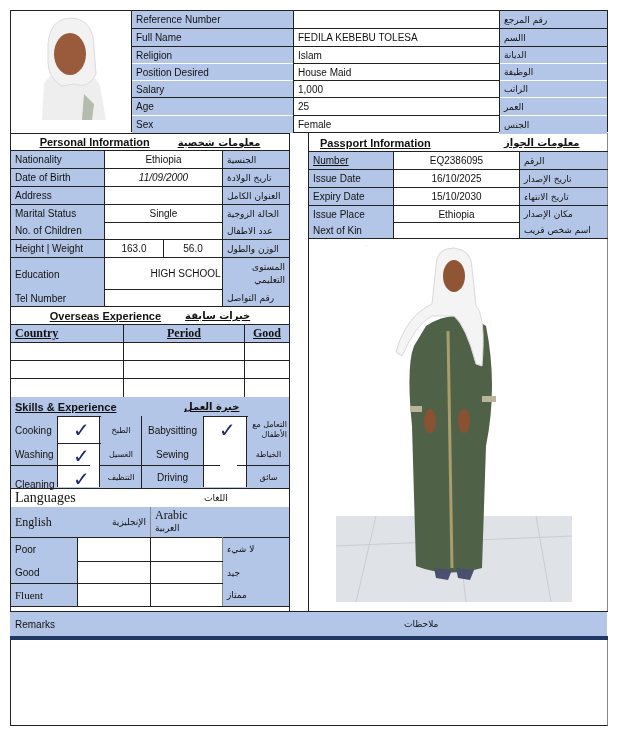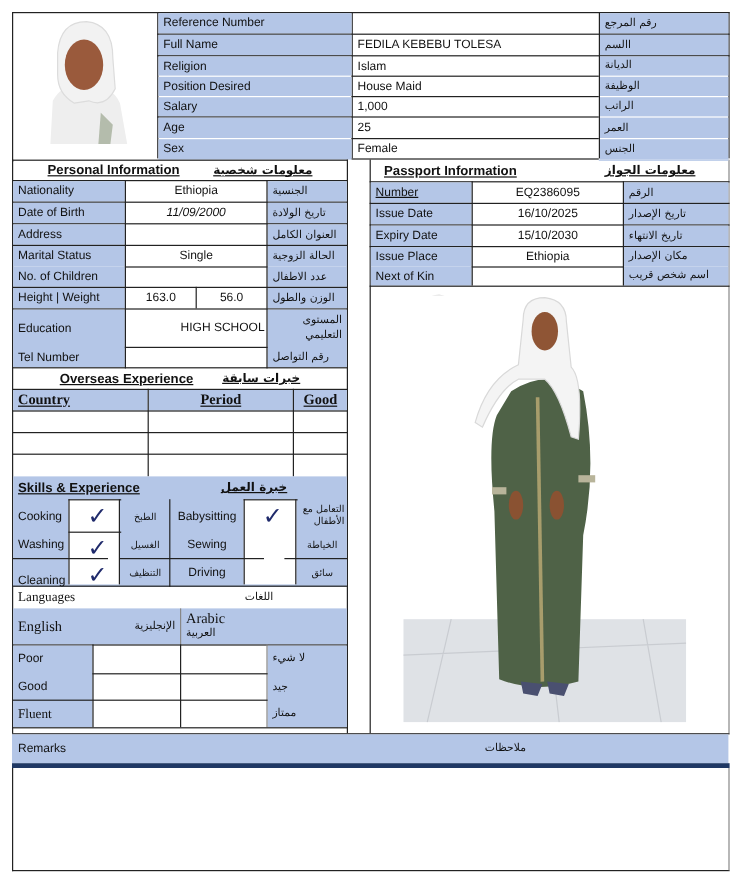--- a/index.html
+++ b/index.html
@@ -180,21 +180,21 @@
 <div class="cell ar" style="left:248px;top:416px;width:41px;height:28px;font-size:8px;white-space:normal;line-height:10px;padding:0 2px;">التعامل مع الأطفال</div>
 
 <div class="cell center" style="left:142px;top:444px;width:61px;height:20px;">Sewing</div>
 <div class="check" style="left:219px;top:446px;"></div>
 <div class="cell center ar" style="left:248px;top:444px;width:41px;height:20px;font-size:8px;">الخياطة</div>
 
 <div class="cell center" style="left:142px;top:467px;width:61px;height:20px;">Driving</div>
 <div class="check" style="left:219px;top:469px;"></div>
 <div class="cell center ar" style="left:248px;top:467px;width:41px;height:20px;font-size:8px;">سائق</div>
 
-<div class="cell serif" style="left:11px;top:489px;width:140px;height:18px;font-size:11px;">Languages</div>
+<div class="cell serif" style="left:11px;top:489px;width:140px;height:18px;font-size:14px;">Languages</div>
 <div class="cell right ar" style="left:200px;top:489px;width:89px;height:18px;">اللغات</div>
 
 <div class="blue abs" style="left:11px;top:507px;width:278px;height:30px;"></div>
 <div class="cell serif" style="left:11px;top:507px;width:70px;height:30px;font-size:12px;">English</div>
 <div class="cell ar" style="left:80px;top:507px;width:70px;height:30px;">الإنجليزية</div>
 <div class="vlg" style="left:150px;top:507px;height:30px;"></div>
 <div class="abs serif" style="left:155px;top:509px;font-size:12px;line-height:13px;">Arabic</div>
 <div class="abs ar" style="left:155px;top:522px;font-size:9px;line-height:12px;">العربية</div>
 <div class="hl" style="left:10px;top:537px;width:280px;"></div>
 

